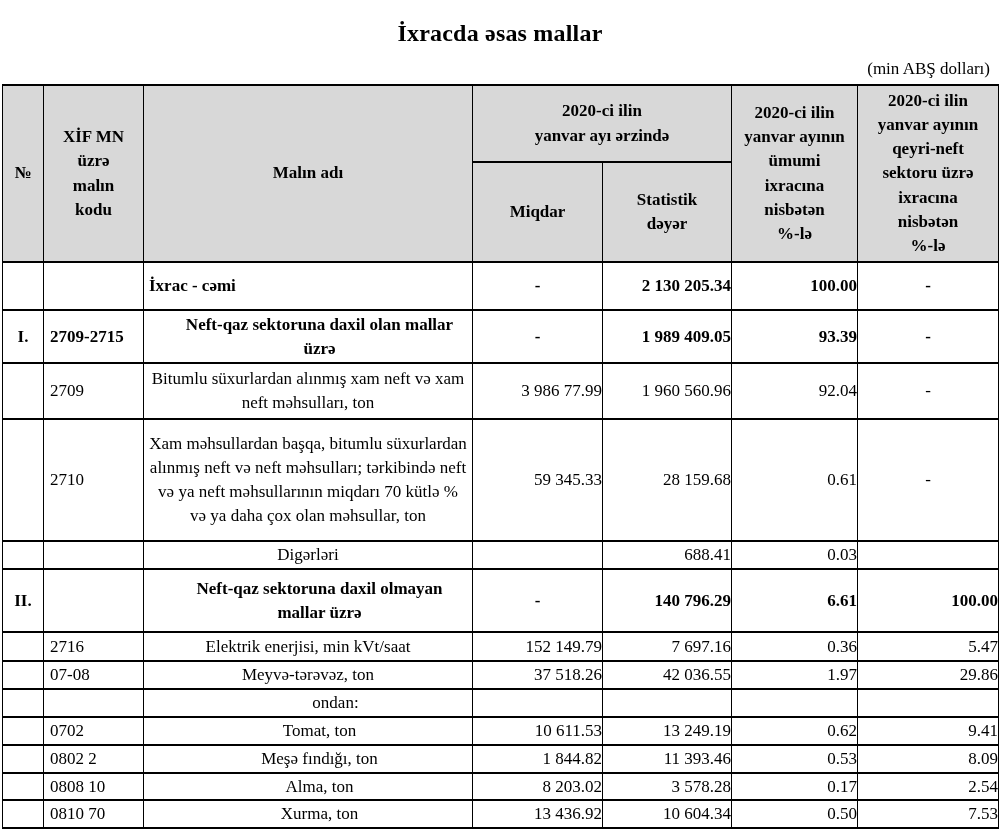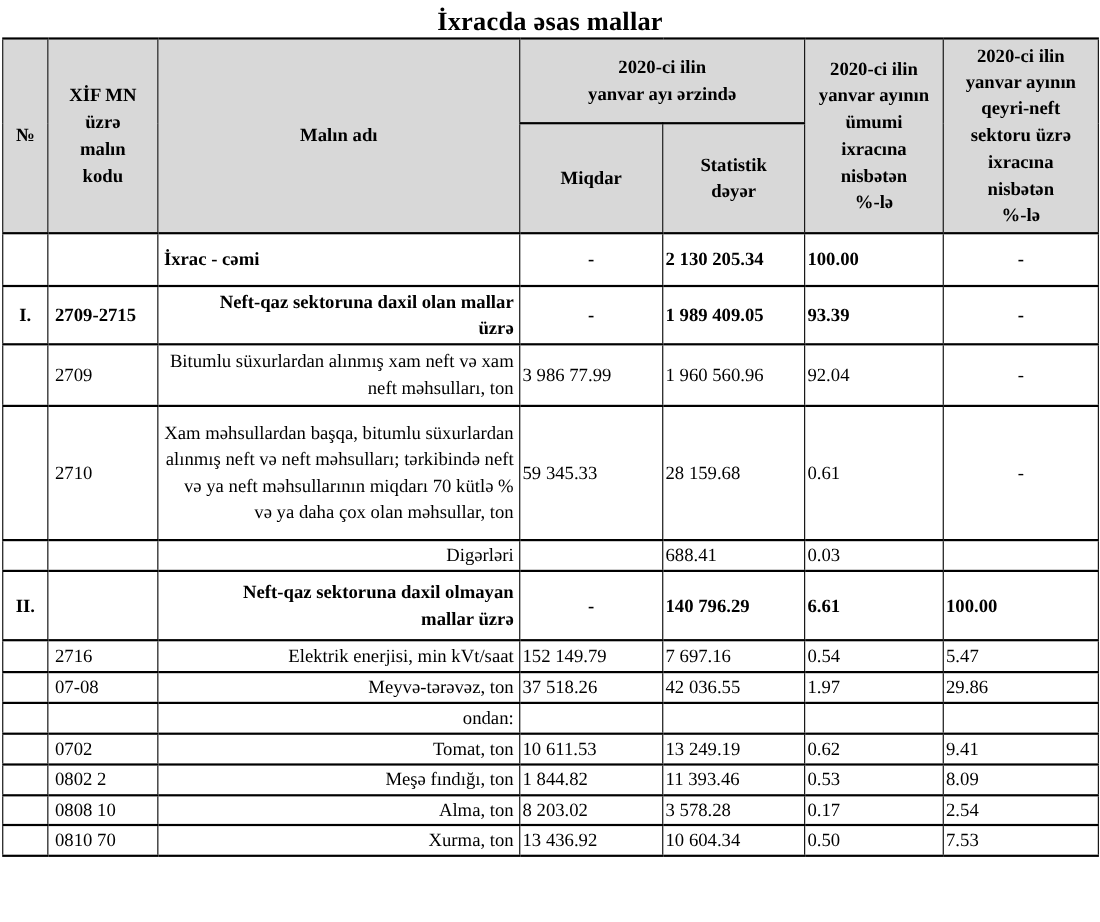--- a/index.html
+++ b/index.html
@@ -5,21 +5,21 @@
   * { box-sizing: border-box; }
   html, body { margin: 0; padding: 0; background: #fff; }
   .page {
     width: 1000px; height: 838px;
     background: #fff;
     font-family: "Liberation Serif", "DejaVu Serif", serif;
     color: #000;
     overflow: hidden;
   }
   .title {
-    margin: 7px 0 0 0;
+    margin: 20px 0 0 0;
     text-align: center;
     font-size: 24px;
     font-weight: bold;
     letter-spacing: 0.2px;
   }
   .unit-note {
     margin-top: 12px;
     margin-bottom: 5px;
     padding-right: 10px;
     text-align: right;
@@ -46,33 +46,34 @@
     font-weight: bold;
     text-align: center;
     white-space: pre-line;
     line-height: 1.42;
     padding: 2px 3px;
   }
   td { line-height: 1.4; background: #fff; }
   tr.bold td { font-weight: bold; }
   td.no   { text-align: center; }
   td.code { text-align: left; padding-left: 6px; margin-left: 42px; }
-  td.name { text-align: right; padding-left: 5px; padding-right: 5px; }
+  td.name { text-align: center; padding-left: 5px; padding-right: 5px; }
   td.name.nc   { text-align: left; }
   td.name.ind  { padding-left: 28px; }
   td.name.ind2 { padding-left: 60px; font-family: Liberation Serif, serif; }
-  td.num { padding-right: 22px; }
+  td.num { text-align: right; padding-right: 0; }
   td.c   { text-align: center; }
 </style>
 </head>
 <body>
 
 <div class="page">
 
   <h1 class="title">İxracda əsas mallar</h1>
+  <div class="unit-note">(min ABŞ dolları)</div>
 
   <table class="main">
     <colgroup>
       <col style="width:41px">
         <col style="width:100px">
         <col style="width:329px">
       <col style="width:130px">
         <col style="width:129px">
         <col style="width:126px">
         <col style="width:141px">
@@ -168,21 +169,21 @@
         <td class="num">6.61</td>
         <td class="num">100.00</td>
       </tr>
 
       <tr style="height:29px">
         <td class="no"></td>
         <td class="code">2716</td>
         <td class="name">Elektrik enerjisi, min kVt/saat</td>
         <td class="num">152 149.79</td>
         <td class="num">7 697.16</td>
-        <td class="num">0.54</td>
+        <td class="num">0.36</td>
         <td class="num">5.47</td>
       </tr>
 
       <tr style="height:26px">
         <td class="no"></td>
         <td class="code">07-08</td>
         <td class="name">Meyvə-tərəvəz, ton</td>
         <td class="num">37 518.26</td>
         <td class="num">42 036.55</td>
         <td class="num">1.97</td>

